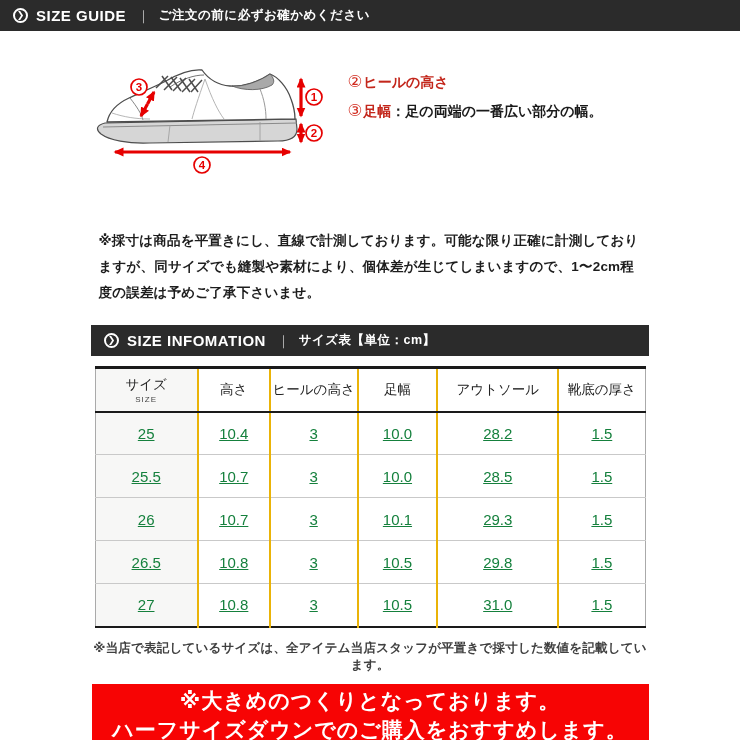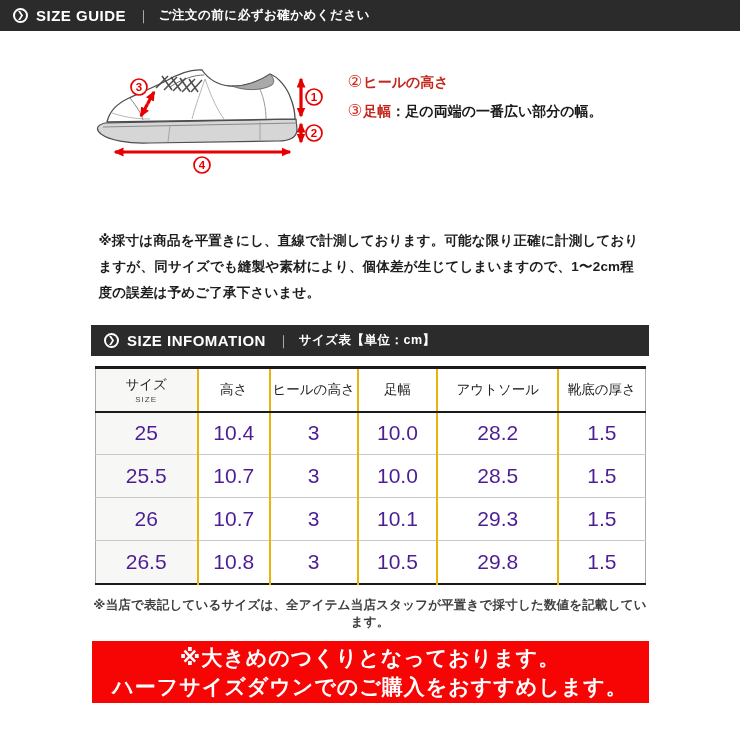--- a/index.html
+++ b/index.html
@@ -31,21 +31,21 @@
   .bar2 { margin-top:19px; }
 
   
   table.size { border-collapse:collapse; margin:10px 0 8px 3px; width:551px;
                border-top:3px solid #1a1a1a; border-bottom:2px solid #1a1a1a;
                border-left:1px solid #aaa; border-right:1px solid #aaa; }
   table.size th, table.size td { border-left:2px solid #eab308; text-align:center; vertical-align:middle; }
   table.size th:first-child, table.size td:first-child { border-left:none; background:#f7f7f6; }
   table.size thead th { height:44px; border-bottom:2px solid #1a1a1a; font-size:13.5px;
                         color:#222; font-weight:normal; }
-  table.size tbody td { height:43px; font-size:21px; color:#4c1d95; border-bottom:1px solid #c9c9c9; }
+  table.size tbody td { height:43px; font-size:15px; color:#15803d; border-bottom:1px solid #c9c9c9;text-decoration:underline; }
   table.size tbody tr:last-child td { border-bottom:none; }
   table.size th:nth-child(1){width:103px} table.size th:nth-child(2){width:72px}
   table.size th:nth-child(3){width:88px}  table.size th:nth-child(4){width:80px}
   table.size th:nth-child(5){width:121px} table.size th:nth-child(6){width:87px}
   .th-sub { display:block; font-size:8px; color:#444; letter-spacing:1px; margin-top:1px; }
 
   .note2 { margin-top:12px; text-align:center; font-size:12.5px; color:#404040;
            font-weight:bold; letter-spacing:.2px; }
 
   .banner { margin-top:10px; height:62px; display:flex; flex-direction:column;
@@ -169,20 +169,28 @@
           <td>1.5</td>
         </tr>
         <tr>
           <td>26.5</td>
           <td>10.8</td>
           <td>3</td>
           <td>10.5</td>
           <td>29.8</td>
           <td>1.5</td>
         </tr>
+        <tr>
+          <td>27</td>
+          <td>10.8</td>
+          <td>3</td>
+          <td>10.5</td>
+          <td>31.0</td>
+          <td>1.5</td>
+        </tr>
       </tbody>
   </table>
 
   <p class="note2">※当店で表記しているサイズは、全アイテム当店スタッフが平置きで採寸した数値を記載しています。</p>
 
   <div class="banner" id="banner" style="background: rgb(247, 4, 4);">
     <div>※大きめのつくりとなっております。</div>
     <div>ハーフサイズダウンでのご購入をおすすめします。</div>
   </div>
 

